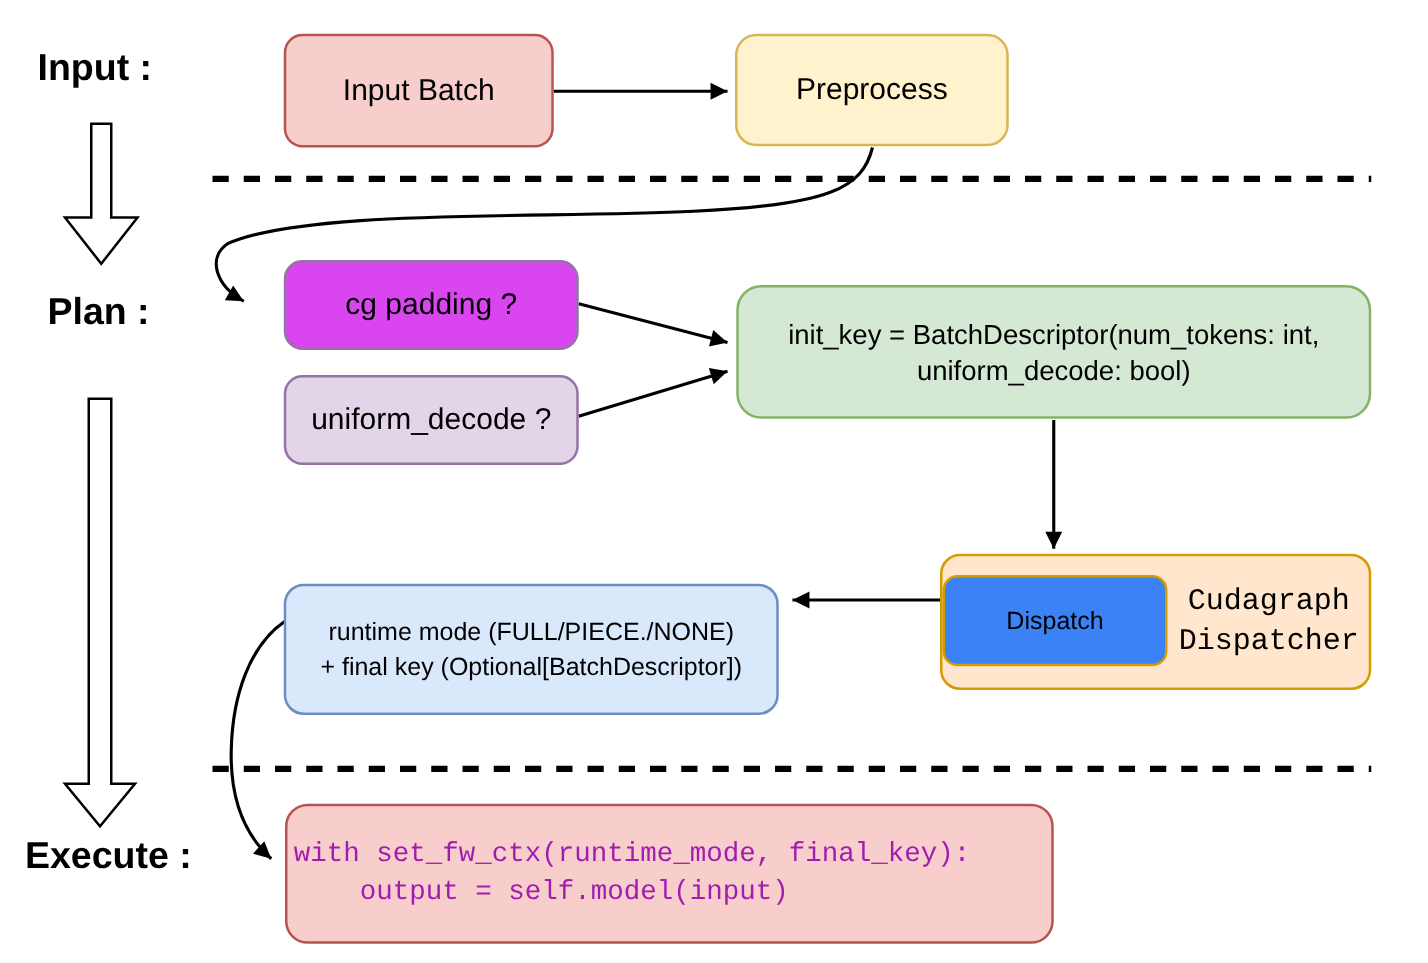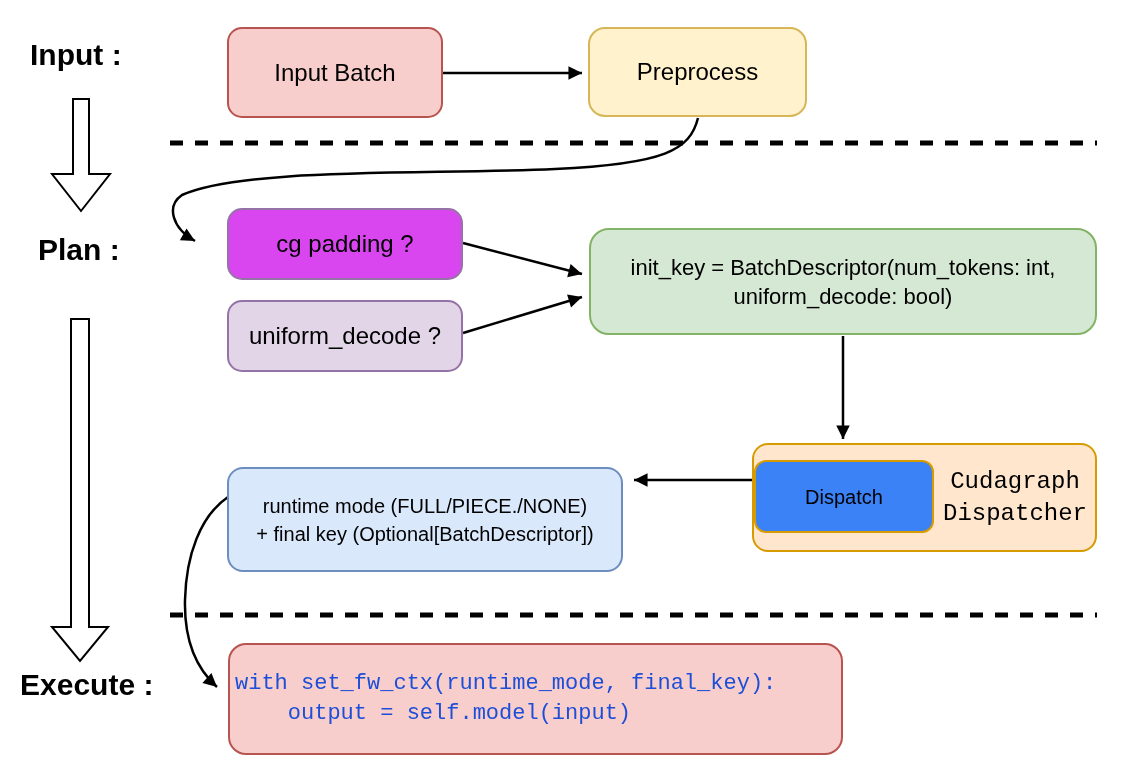--- a/index.html
+++ b/index.html
@@ -46,21 +46,21 @@
     display:flex;flex-direction:column;align-items:center;justify-content:center;
     font-size:24px;line-height:32px;text-align:center;font-family:Liberation Mono, monospace;
   }
   .node-code{
     left:228px;top:643px;width:615px;height:112px;
     background:#f8cecc;border-color:#b85450;border-radius:18px;
     font-family:"Liberation Mono", monospace;
     font-size:22px;line-height:30px;
     align-items:flex-start;
     padding-left:5px;
-    color:#1d4ed8;
+    color:#a21caf;
   }
   .node-code div{white-space:pre;}
 </style>
 </head>
 <body>
 
 <div id="canvas">
 
   <svg id="wires" width="1142" height="770" viewBox="0 0 1142 770">
     <defs>

